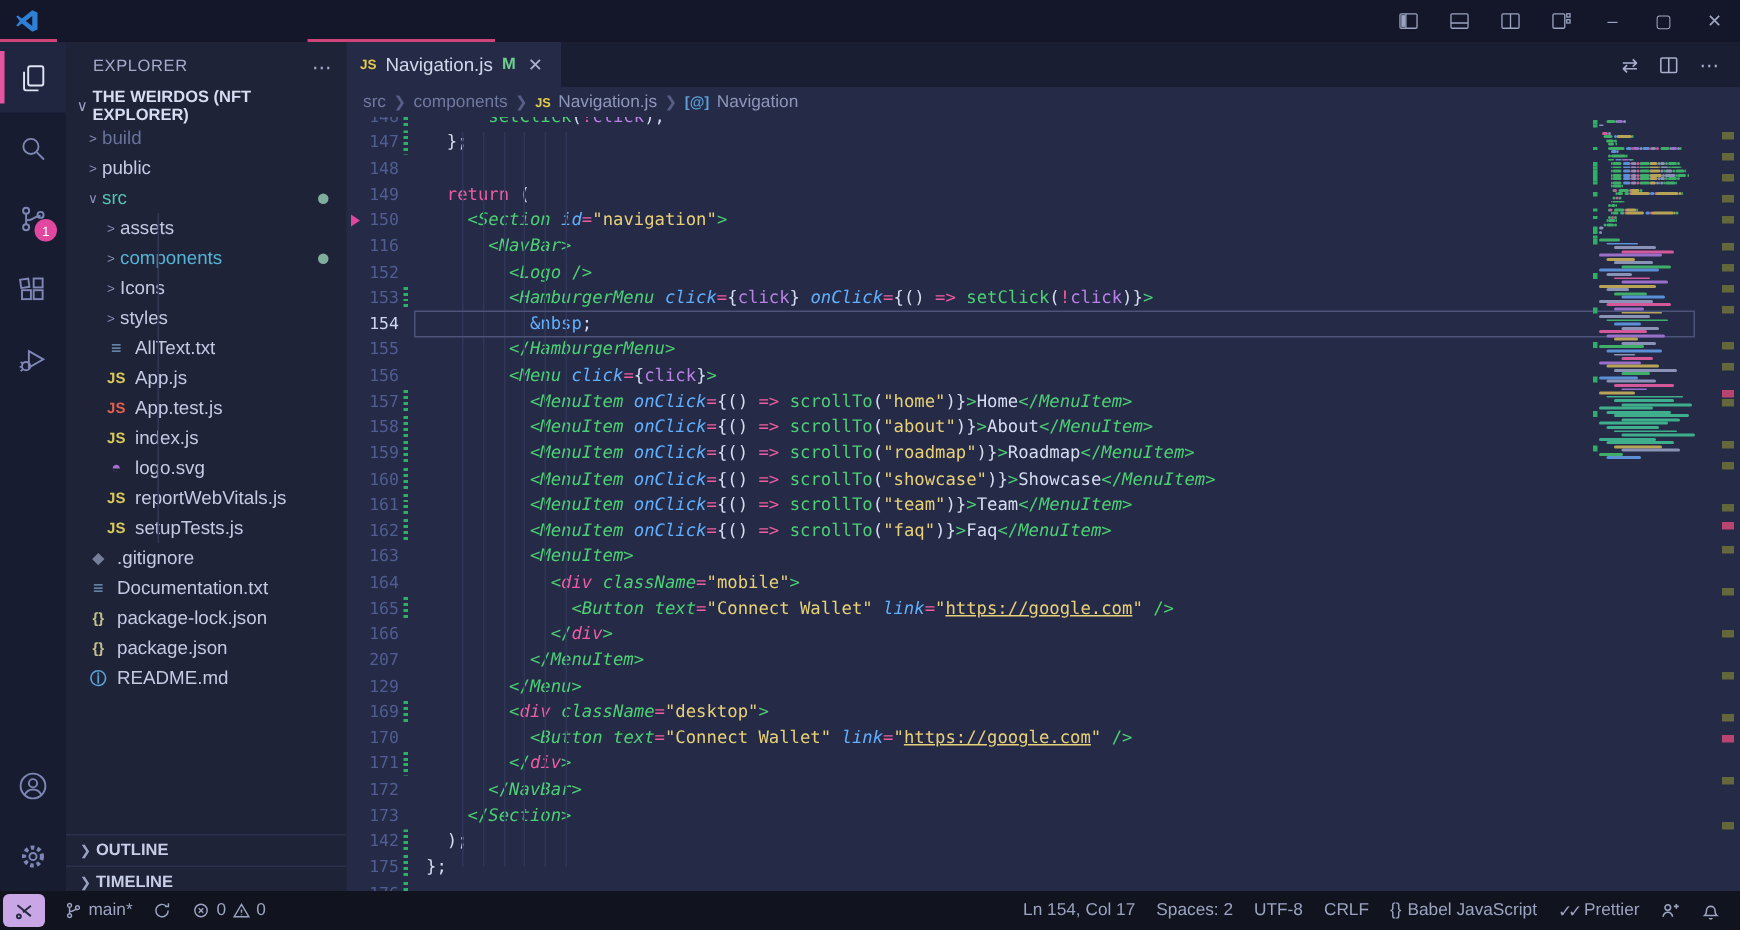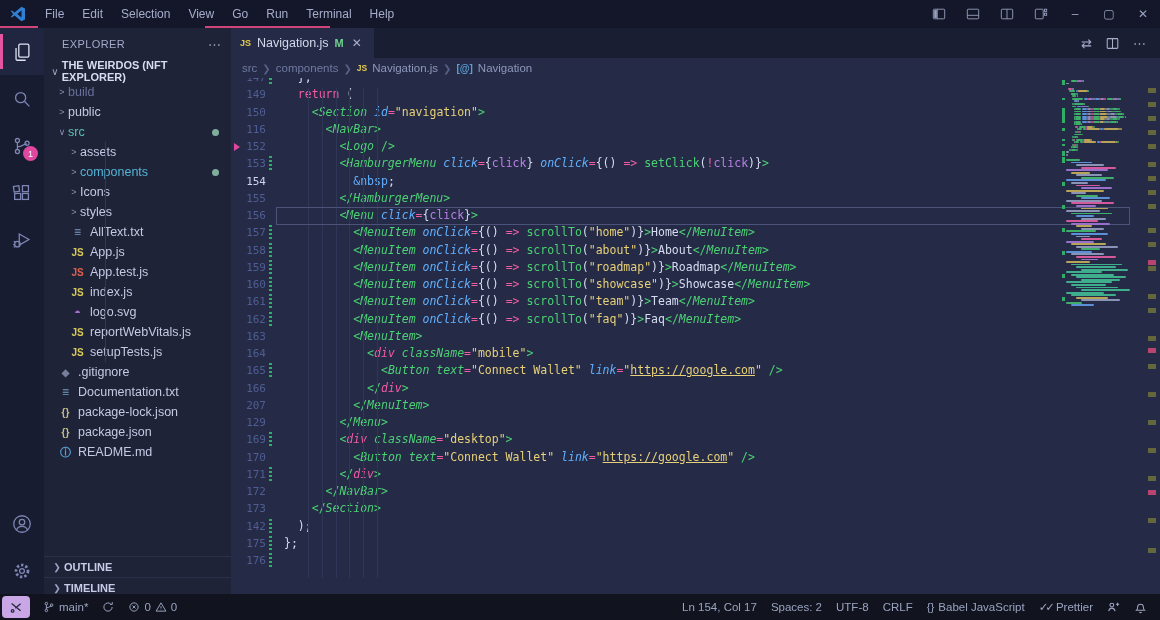--- a/index.html
+++ b/index.html
@@ -103,30 +103,20 @@
 </style>
 </head>
 <body>
 
 <div class="titlebar">
   <div class="tb-logo">
     <svg width="16" height="16" viewBox="0 0 16 16">
         <path d="M11.5 0.8 L15 2.4 L15 13.6 L11.5 15.2 L4.6 9.6 L2 11.6 L0.8 11 L3.2 8 L0.8 5 L2 4.4 L4.6 6.4 Z M11.5 4.6 L7.2 8 L11.5 11.4 Z" fill="#2f80d4"></path>
       </svg>
   </div>
-  <div class="menu" id="menu">
-      <div class="menu-item">File</div>
-      <div class="menu-item">Edit</div>
-      <div class="menu-item">Selection</div>
-      <div class="menu-item">View</div>
-      <div class="menu-item">Go</div>
-      <div class="menu-item">Run</div>
-      <div class="menu-item">Terminal</div>
-      <div class="menu-item">Help</div>
-    </div>
   <div class="tb-controls">
     <div class="tb-btn">
       <svg width="14" height="14" viewBox="0 0 16 16" fill="none">
           <rect x="1.5" y="2.5" width="13" height="11" rx="1"></rect>
           <path d="M6 2.5v11"></path>
           <rect x="2.5" y="3.5" width="3" height="9" fill="#9aa3c0" stroke="none"></rect>
         </svg>
     </div>
     <div class="tb-btn">
       <svg width="14" height="14" viewBox="0 0 16 16" fill="none">
@@ -346,21 +336,23 @@
           <div class="guide" style="left: 75.84px;"></div>
           <div class="guide" style="left: 89.68px;"></div>
           <div class="guide" style="left: 103.52px;"></div>
           <div class="guide" style="left: 117.36px;"></div>
           <div class="guide" style="left: 131.2px;"></div>
           <div class="guide" style="left: 145.04px;"></div>
         </div>
       <div class="curline" id="curline" style="top: 129px;"></div>
       <div class="gut-arrow" id="gutarrow" style="top: 65px;"></div>
       <div class="code-lines" id="code-lines">
+          <div class="cl"><span class="ln">146</span><span class="mk mod"></span><span class="ct"><span class="tk-w">      </span><span class="tk-g">setClick</span><span class="tk-w">(</span><span class="tk-k">!</span><span class="tk-p">click</span><span class="tk-w">);</span></span></div>
           <div class="cl"><span class="ln">147</span><span class="mk mod"></span><span class="ct"><span class="tk-w">  };</span></span></div>
+          <div class="cl"><span class="ln">148</span><span class="mk"></span><span class="ct"></span></div>
           <div class="cl"><span class="ln">149</span><span class="mk"></span><span class="ct"><span class="tk-w">  </span><span class="tk-k">return</span><span class="tk-w"> (</span></span></div>
           <div class="cl"><span class="ln">150</span><span class="mk"></span><span class="ct"><span class="tk-w">    </span><span class="tk-g">&lt;</span><span class="tk-gi">Section</span><span class="tk-w"> </span><span class="tk-bi">id</span><span class="tk-k">=</span><span class="tk-y">"navigation"</span><span class="tk-g">&gt;</span></span></div>
           <div class="cl"><span class="ln">116</span><span class="mk"></span><span class="ct"><span class="tk-w">      </span><span class="tk-g">&lt;</span><span class="tk-gi">NavBar</span><span class="tk-g">&gt;</span></span></div>
           <div class="cl"><span class="ln">152</span><span class="mk"></span><span class="ct"><span class="tk-w">        </span><span class="tk-g">&lt;</span><span class="tk-gi">Logo</span><span class="tk-w"> </span><span class="tk-g">/&gt;</span></span></div>
           <div class="cl"><span class="ln">153</span><span class="mk mod"></span><span class="ct"><span class="tk-w">        </span><span class="tk-g">&lt;</span><span class="tk-gi">HamburgerMenu</span><span class="tk-w"> </span><span class="tk-bi">click</span><span class="tk-k">=</span><span class="tk-w">{</span><span class="tk-p">click</span><span class="tk-w">} </span><span class="tk-bi">onClick</span><span class="tk-k">=</span><span class="tk-w">{() </span><span class="tk-k">=&gt;</span><span class="tk-w"> </span><span class="tk-g">setClick</span><span class="tk-w">(</span><span class="tk-k">!</span><span class="tk-p">click</span><span class="tk-w">)}</span><span class="tk-g">&gt;</span></span></div>
           <div class="cl active"><span class="ln">154</span><span class="mk"></span><span class="ct"><span class="tk-w">          </span><span class="tk-b">&amp;nbsp</span><span class="tk-w">;</span></span></div>
           <div class="cl"><span class="ln">155</span><span class="mk"></span><span class="ct"><span class="tk-w">        </span><span class="tk-g">&lt;/</span><span class="tk-gi">HamburgerMenu</span><span class="tk-g">&gt;</span></span></div>
           <div class="cl"><span class="ln">156</span><span class="mk"></span><span class="ct"><span class="tk-w">        </span><span class="tk-g">&lt;</span><span class="tk-gi">Menu</span><span class="tk-w"> </span><span class="tk-bi">click</span><span class="tk-k">=</span><span class="tk-w">{</span><span class="tk-p">click</span><span class="tk-w">}</span><span class="tk-g">&gt;</span></span></div>
           <div class="cl"><span class="ln">157</span><span class="mk mod"></span><span class="ct"><span class="tk-w">          </span><span class="tk-g">&lt;</span><span class="tk-gi">MenuItem</span><span class="tk-w"> </span><span class="tk-bi">onClick</span><span class="tk-k">=</span><span class="tk-w">{() </span><span class="tk-k">=&gt;</span><span class="tk-w"> </span><span class="tk-g">scrollTo</span><span class="tk-w">(</span><span class="tk-y">"home"</span><span class="tk-w">)}</span><span class="tk-g">&gt;</span><span class="tk-w">Home</span><span class="tk-g">&lt;/</span><span class="tk-gi">MenuItem</span><span class="tk-g">&gt;</span></span></div>
           <div class="cl"><span class="ln">158</span><span class="mk mod"></span><span class="ct"><span class="tk-w">          </span><span class="tk-g">&lt;</span><span class="tk-gi">MenuItem</span><span class="tk-w"> </span><span class="tk-bi">onClick</span><span class="tk-k">=</span><span class="tk-w">{() </span><span class="tk-k">=&gt;</span><span class="tk-w"> </span><span class="tk-g">scrollTo</span><span class="tk-w">(</span><span class="tk-y">"about"</span><span class="tk-w">)}</span><span class="tk-g">&gt;</span><span class="tk-w">About</span><span class="tk-g">&lt;/</span><span class="tk-gi">MenuItem</span><span class="tk-g">&gt;</span></span></div>

